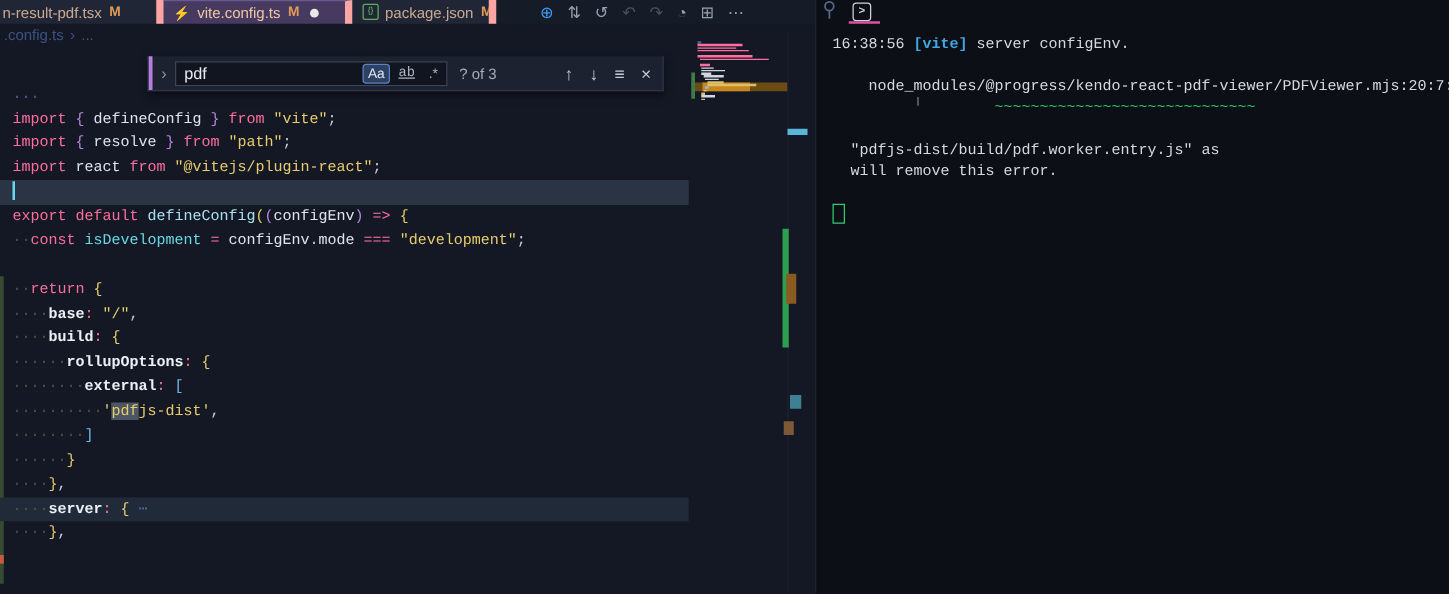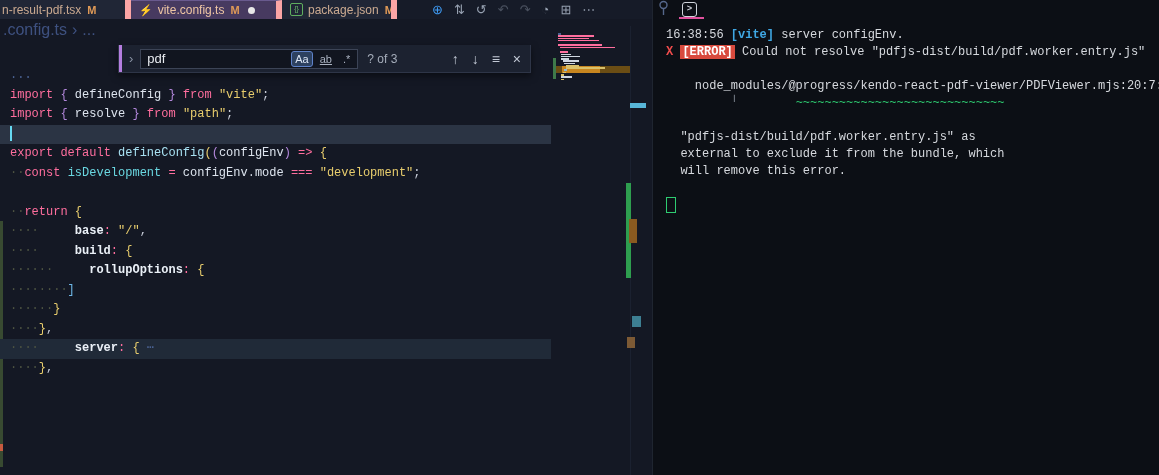--- a/index.html
+++ b/index.html
@@ -17,39 +17,39 @@
   .tab.t1 .tab-label,.tab.t3 .tab-label{opacity:.82;}
   .tab-badge{margin-left:6px;color:var(--c-badge_m,#e09a57);font-weight:bold;font-size:11px;}
   .dirty-dot{width:7px;height:7px;border-radius:50%;background:#e8e8e8;margin-left:8px;flex:none;}
   .bolt-icon{color:var(--c-vite_bolt,#f6b83c);font-size:11px;margin-right:5px;}
   .pkg-icon{width:11px;height:11px;border:1px solid #5fae5f;border-radius:2px;color:var(--c-pkg_green,#6abf6a);
             font-size:7px;line-height:10px;text-align:center;margin-right:5px;flex:none;}
   .actions{position:absolute;top:0;left:432px;height:19px;display:flex;align-items:center;gap:11px;}
   .act{font-size:13px;color:var(--c-gray_icon,#96a0b0);cursor:default;}
   .act.blue{color:var(--c-blue_icon,#3f9cf5);}
   .act.dim{opacity:.4;}
-  .breadcrumb{position:absolute;top:21px;left:3px;font-size:16px;color:var(--c-breadcrumb,#3e5180);display:flex;gap:5px;}
+  .breadcrumb{position:absolute;top:21px;left:3px;font-size:12px;color:var(--c-breadcrumb,#3e5180);display:flex;gap:5px;}
   
   .code-lines{position:absolute;top:66px;left:0;width:551px;font-family:"Liberation Mono",monospace;font-size:12px;}
   .code-line{height:19.5px;line-height:19.5px;padding-left:10px;white-space:pre;width:551px;box-sizing:border-box;}
   .code-line.cur{background:var(--c-current_line,#2b3444);}
   .code-line.fold{background:#202a38;}
   .cursor{display:inline-block;width:2px;height:15px;background:var(--c-cursor,#66d9f2);vertical-align:middle;}
   .tk-kw{color:var(--c-keyword,#ff6e9e);}
   .tk-str{color:var(--c-string,#e8cd6d);}
   .tk-strm{color:var(--c-string,#e8cd6d);background:var(--c-match_bg,#4d5663);}
   .tk-var{color:var(--c-variable,#dde4ee);}
   .tk-fn{color:var(--c-function,#a8e1f2);}
   .tk-cy{color:var(--c-cyan_ident,#6ad8e2);}
   .tk-pp{color:var(--c-punct_purple,#b488dd);}
   .tk-b1{color:var(--c-bracket_gold,#e8cd6d);}
   .tk-b2{color:var(--c-bracket_blue,#6fb8e8);}
   .tk-fg{color:var(--c-default_fg,#c7ccd8);}
   .tk-fold{color:var(--c-fold_dim,#4a6292);}
-  .tk-prop{color:var(--c-property,#eaf0f7);font-weight:bold;margin-left:36px;}
+  .tk-prop{color:var(--c-property,#eaf0f7);font-weight:bold;}
   .tk-ws{color:var(--c-ws_dots,#4d5342);}
   .mod-bar{position:absolute;left:0;top:221px;width:3px;height:246px;background:#384a31;}
   .left-dot{position:absolute;left:0;top:444px;width:3px;height:7px;background:#c65a3f;}
   
   .mm-bar{position:absolute;height:1.6px;}
   .mm-gutter{position:absolute;left:553px;top:58px;width:3px;height:21px;background:#3f7a4a;}
   .mm-band{position:absolute;left:556px;top:66px;width:74px;height:7px;background:#6b4d14;}
   .mm-band-bright{position:absolute;left:562px;top:66px;width:38px;height:7px;background:#c8861f;}
   .mm-sep{position:absolute;left:630px;top:26px;width:1px;height:449px;background:#1b2130;}
   .rm{position:absolute;}
@@ -62,21 +62,21 @@
   .find-widget{position:absolute;left:118px;top:45px;width:413px;height:28px;background:#1c2230;
                border:1px solid #2e3547;border-top:none;box-shadow:0 3px 7px rgba(0,0,0,.5);
                display:flex;align-items:center;box-sizing:border-box;}
   .find-accent{width:3px;height:100%;background:var(--c-find_accent,#b57ee0);flex:none;}
   .find-chevron{color:#8a93a5;font-size:13px;margin:0 7px;}
   .find-input{width:218px;height:20px;display:flex;align-items:center;border:1px solid #3c4456;
               background:#11151f;padding-left:6px;box-sizing:border-box;}
   .find-query{flex:1;color:#e8ebf0;font-size:13px;}
   .toggle{font-size:11px;color:#aab2c0;padding:1px 3px;margin-right:3px;border:1px solid transparent;border-radius:3px;}
   .toggle.sel{background:#2d4160;border-color:#5e82c9;color:#dce6f5;}
-  .toggle.underl{text-decoration:underline;}
+  .toggle.underl{text-decoration:underline;font-family:Liberation Mono, monospace;}
   .find-results{margin-left:9px;color:#a5adba;font-size:12px;}
   .find-btns{margin-left:auto;margin-right:9px;display:flex;align-items:center;gap:13px;}
   .find-btn{color:#c3cad6;font-size:14px;}
   
   .terminal-pane{position:absolute;left:652px;top:0;width:507px;height:475px;
                  background:var(--c-terminal_bg,#0c0f15);border-left:1px solid #1f2530;box-sizing:border-box;}
   .term-filter{position:absolute;left:4px;top:0;}
   .term-tab{position:absolute;left:29px;top:2px;width:13px;height:13px;border:1px solid #cfd3da;border-radius:3px;
             color:#cfd3da;font-size:9px;font-weight:bold;line-height:12px;text-align:center;
             font-family:"Liberation Mono",monospace;}
@@ -131,28 +131,31 @@
     <span>...</span>
   </div>
 
   <div class="mod-bar"></div>
   <div class="left-dot"></div>
 
   <div class="code-lines" id="code-lines">
       <div class="code-line"><span class="tk-fold">...</span></div>
       <div class="code-line"><span class="tk-kw">import</span><span class="tk-fg"> </span><span class="tk-pp">{</span><span class="tk-fg"> </span><span class="tk-var">defineConfig</span><span class="tk-fg"> </span><span class="tk-pp">}</span><span class="tk-fg"> </span><span class="tk-kw">from</span><span class="tk-fg"> </span><span class="tk-str">"vite"</span><span class="tk-fg">;</span></div>
       <div class="code-line"><span class="tk-kw">import</span><span class="tk-fg"> </span><span class="tk-pp">{</span><span class="tk-fg"> </span><span class="tk-var">resolve</span><span class="tk-fg"> </span><span class="tk-pp">}</span><span class="tk-fg"> </span><span class="tk-kw">from</span><span class="tk-fg"> </span><span class="tk-str">"path"</span><span class="tk-fg">;</span></div>
+      <div class="code-line"><span class="tk-kw">import</span><span class="tk-fg"> </span><span class="tk-var">react</span><span class="tk-fg"> </span><span class="tk-kw">from</span><span class="tk-fg"> </span><span class="tk-str">"@vitejs/plugin-react"</span><span class="tk-fg">;</span></div>
       <div class="code-line cur"><span class="cursor"></span></div>
       <div class="code-line"><span class="tk-kw">export</span><span class="tk-fg"> </span><span class="tk-kw">default</span><span class="tk-fg"> </span><span class="tk-fn">defineConfig</span><span class="tk-b1">(</span><span class="tk-pp">(</span><span class="tk-var">configEnv</span><span class="tk-pp">)</span><span class="tk-fg"> </span><span class="tk-kw">=&gt;</span><span class="tk-fg"> </span><span class="tk-b1">{</span></div>
       <div class="code-line"><span class="tk-ws">··</span><span class="tk-kw">const</span><span class="tk-fg"> </span><span class="tk-cy">isDevelopment</span><span class="tk-fg"> </span><span class="tk-kw">=</span><span class="tk-fg"> </span><span class="tk-var">configEnv</span><span class="tk-fg">.</span><span class="tk-var">mode</span><span class="tk-fg"> </span><span class="tk-kw">===</span><span class="tk-fg"> </span><span class="tk-str">"development"</span><span class="tk-fg">;</span></div>
       <div class="code-line"></div>
       <div class="code-line"><span class="tk-ws">··</span><span class="tk-kw">return</span><span class="tk-fg"> </span><span class="tk-b1">{</span></div>
       <div class="code-line"><span class="tk-ws">····</span><span class="tk-prop">base</span><span class="tk-kw">:</span><span class="tk-fg"> </span><span class="tk-str">"/"</span><span class="tk-fg">,</span></div>
       <div class="code-line"><span class="tk-ws">····</span><span class="tk-prop">build</span><span class="tk-kw">:</span><span class="tk-fg"> </span><span class="tk-b1">{</span></div>
       <div class="code-line"><span class="tk-ws">······</span><span class="tk-prop">rollupOptions</span><span class="tk-kw">:</span><span class="tk-fg"> </span><span class="tk-b1">{</span></div>
+      <div class="code-line"><span class="tk-ws">········</span><span class="tk-prop">external</span><span class="tk-kw">:</span><span class="tk-fg"> </span><span class="tk-b2">[</span></div>
+      <div class="code-line"><span class="tk-ws">··········</span><span class="tk-str">'</span><span class="tk-strm">pdf</span><span class="tk-str">js-dist'</span><span class="tk-fg">,</span></div>
       <div class="code-line"><span class="tk-ws">········</span><span class="tk-b2">]</span></div>
       <div class="code-line"><span class="tk-ws">······</span><span class="tk-b1">}</span></div>
       <div class="code-line"><span class="tk-ws">····</span><span class="tk-b1">}</span><span class="tk-fg">,</span></div>
       <div class="code-line fold"><span class="tk-ws">····</span><span class="tk-prop">server</span><span class="tk-kw">:</span><span class="tk-fg"> </span><span class="tk-b1">{</span><span class="tk-fg"> </span><span class="tk-fold">⋯</span></div>
       <div class="code-line"><span class="tk-ws">····</span><span class="tk-b1">}</span><span class="tk-fg">,</span></div>
     </div>
 
   <div class="mm-gutter"></div>
   <div class="mm-band"></div>
   <div class="mm-band-bright"></div>
@@ -207,24 +210,22 @@
   <span class="term-filter">
     <svg width="13" height="16" aria-hidden="true">
       <circle cx="6.5" cy="5" r="3.5" stroke="#56688c" stroke-width="1.4" fill="none"></circle>
       <line x1="6.5" y1="8.5" x2="6.5" y2="15" stroke="#56688c" stroke-width="1.4"></line>
     </svg>
   </span>
   <span class="term-tab">&gt;</span>
   <div class="term-underline"></div>
   <div class="term-lines" id="term-lines">
       <div class="term-line"><span class="tk2-fg">16:38:56 </span><span class="tk2-cyan">[vite]</span><span class="tk2-fg"> </span><span class="tk2-fg">server configEnv.</span></div>
-      <div class="term-line"><span class="tk2-red">X </span><span class="tk2-errb">[ERROR]</span><span class="tk2-fg"> Could not resolve "pdfjs-dist/build/pdf.worker.entry.js"</span></div>
       <div class="term-line"></div>
       <div class="term-line"><span class="tk2-fg">    node_modules/@progress/kendo-react-pdf-viewer/PDFViewer.mjs:20:7:</span></div>
       <div class="term-line"><span class="tk2-fg">         </span><span class="tk2-dim">╵</span><span class="tk2-fg">        </span><span class="tk2-green">~~~~~~~~~~~~~~~~~~~~~~~~~~~~~</span></div>
       <div class="term-line"></div>
       <div class="term-line"><span class="tk2-fg">  "pdfjs-dist/build/pdf.worker.entry.js" as</span></div>
-      <div class="term-line"><span class="tk2-fg">  external to exclude it from the bundle, which</span></div>
       <div class="term-line"><span class="tk2-fg">  will remove this error.</span></div>
       <div class="term-line"></div>
       <div class="term-line"><span class="term-cursor"></span></div>
     </div>
 </div>
 
 </body></html>

